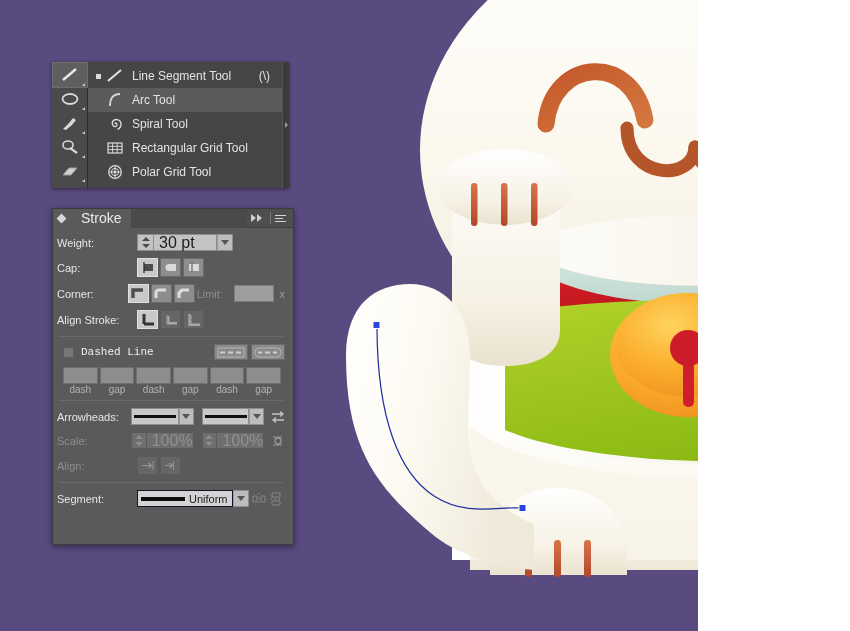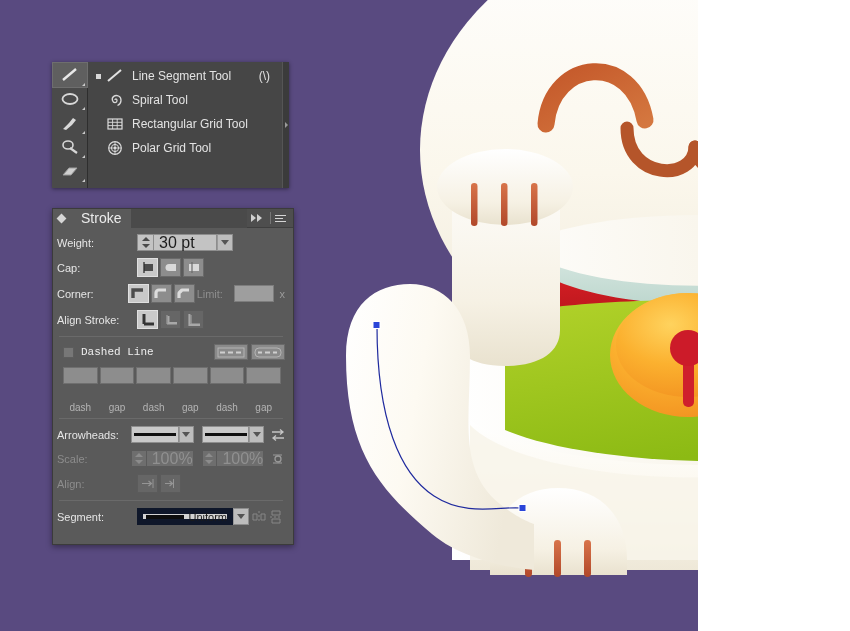--- a/index.html
+++ b/index.html
@@ -183,33 +183,33 @@
   .chkrow { display:flex; align-items:center; padding-left: 6px; font-family: Liberation Mono, monospace; }
   .chk { width:11px;height:11px;background:#777;border:1px solid #5d5d5d;margin-right:7px; }
   .chkrow .t { font-size:11px; color:#eee; }
 
   .dashbtns { margin-left:auto; display:flex; gap:3px; }
   .dashbtn { width:34px;height:16px;background:#8a8a8a;border:1px solid #6a6a6a;display:flex;align-items:center;justify-content:center; }
 
   .dashfields { display:flex; gap:2px; padding: 7px 4px 0 6px; }
   .dashcell { width:36px; }
   .dashcell .box { height:17px;background:#8d8d8d;border:1px solid #6f6f6f; }
-  .dashcell .cap { text-align:center;font-size:10px;color:#b4b4b4;padding-top:18px; }
+  .dashcell .cap { text-align:center;font-size:10px;color:#b4b4b4;padding-top:0; }
 
   .arrowbox {
     width: 52px; height: 17px;
     background: #c9c9c9; border:1px solid #8d8d8d;
     display:flex;align-items:center;justify-content:center;
     position:relative;
   }
   .arrowbox .line { width:42px;height:3px;background:#101010; }
   .swapbtn { width:16px;height:17px;display:flex;align-items:center;justify-content:center;margin-left:6px; }
 
   .profilebox {
-    width: 96px;height:17px;background:#d3d3d3;border:6px solid #0f172a;
+    width: 96px;height:17px;background:#d3d3d3;border:1px solid #0f172a;
     display:flex;align-items:center;gap:4px;padding-left:3px;
     color:#1b1b1b;font-size:11px;
   }
   .profilebox .pline{width:44px;height:4px;background:#0d0d0d;}
   .mini-ic { width:14px;height:14px;margin-left:3px;opacity:.5; }
 </style>
 </head>
 <body>
 
 <div id="stage">
@@ -387,20 +387,30 @@
             <i></i>
           </span>
         <span class="ficon">
           <svg width="18" height="16" viewBox="0 0 18 16">
               <line x1="2" y1="13" x2="15" y2="2" stroke="#e2e2e2" stroke-width="2"></line>
             </svg>
         </span>
         <span class="flabel">Line Segment Tool</span>
         <span class="fkey">(\)</span>
       </div>
+      <div class="flyrow active">
+        <span class="bullet"></span>
+        <span class="ficon">
+          <svg width="18" height="16" viewBox="0 0 18 16">
+              <path d="M4 14 C4 5 8 2 14 2" fill="none" stroke="#d9d9d9" stroke-width="1.8"></path>
+            </svg>
+        </span>
+        <span class="flabel">Arc Tool</span>
+        <span class="fkey"></span>
+      </div>
       <div class="flyrow">
         <span class="bullet"></span>
         <span class="ficon">
           <svg width="18" height="16" viewBox="0 0 18 16">
               <path d="M9 8 C9 6.5 11 6.5 11 8.5 C11 11 7.5 11.5 6.5 8.5 C5.3 5 9 2.5 12.5 4 C16 5.6 16 11.6 11.5 13.5" fill="none" stroke="#d9d9d9" stroke-width="1.3"></path>
             </svg>
         </span>
         <span class="flabel">Spiral Tool</span>
         <span class="fkey"></span>
       </div>

